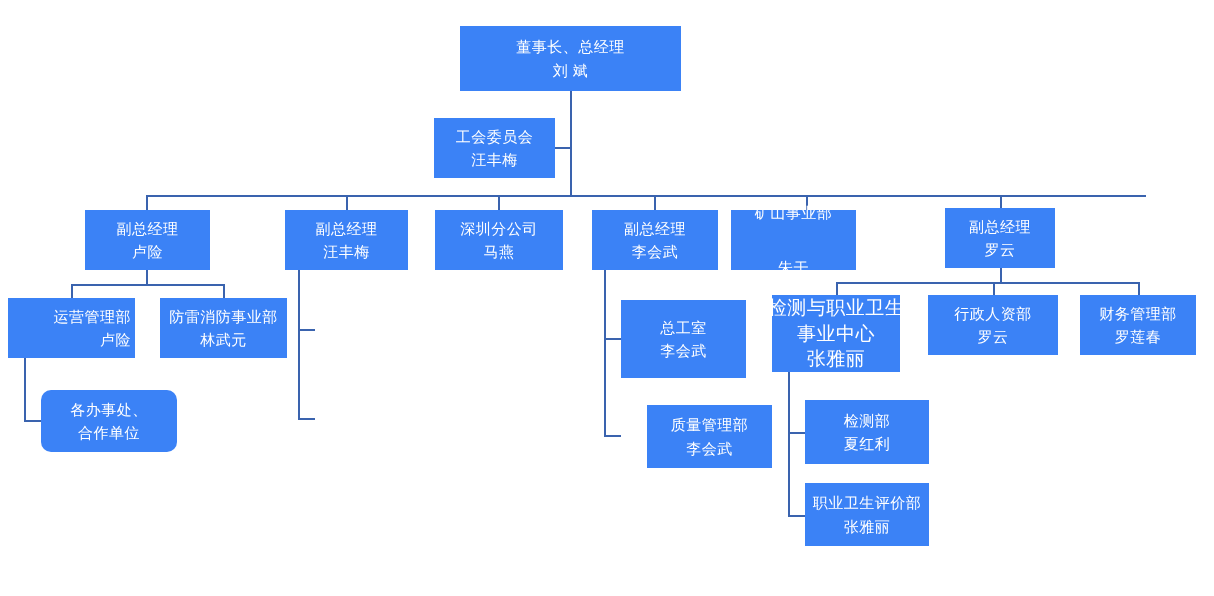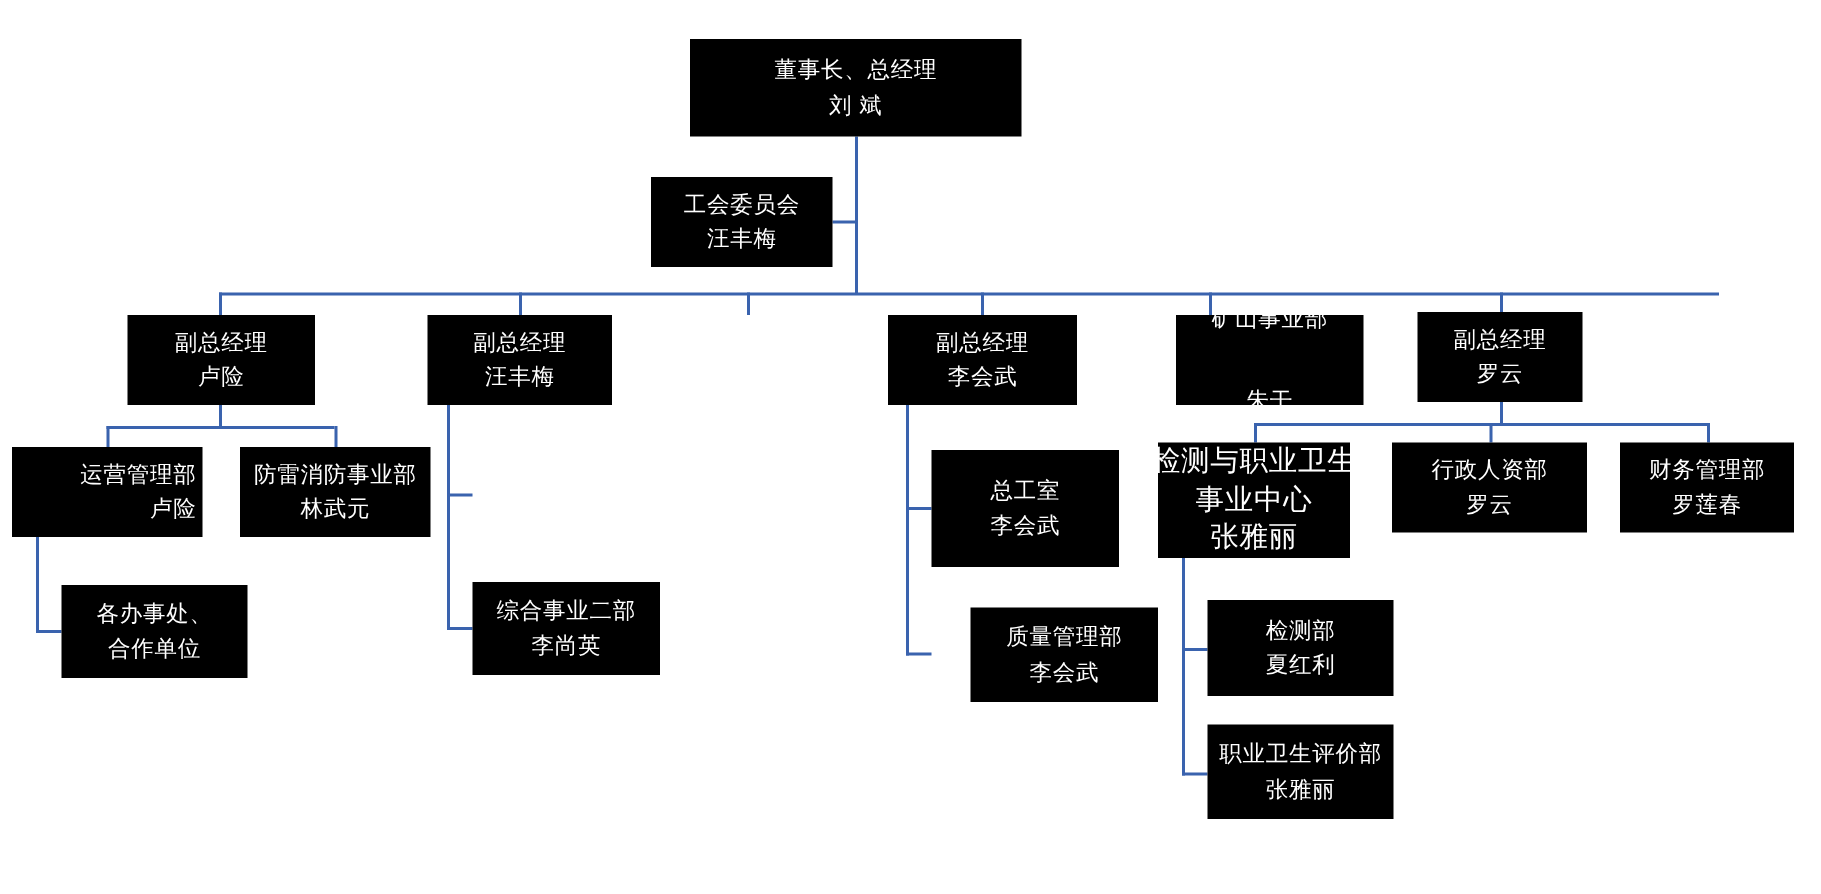--- a/index.html
+++ b/index.html
@@ -14,21 +14,21 @@
   #chart-canvas {
     position: relative;
     width: 1214px;
     height: 596px;
     background: #ffffff;
     overflow: hidden;
   }
   .node {
     position: absolute;
     box-sizing: border-box;
-    background: #000000;
+    background: #3b82f6;
     color: #ffffff;
     display: flex;
     flex-direction: column;
     align-items: center;
     justify-content: center;
     text-align: center;
     font-size: 15px;
     line-height: 1.55;
     letter-spacing: 0.5px;
     font-weight: 400;
@@ -106,56 +106,56 @@
   <div class="node" style="left:85px; top:210px; width:125px; height:60px;">
     <span class="line">副总经理</span>
     <span class="line">卢险</span>
   </div>
 
   <div class="node" style="left:285px; top:210px; width:123px; height:60px;">
     <span class="line">副总经理</span>
     <span class="line">汪丰梅</span>
   </div>
 
+  <div class="node" style="left:435px; top:210px; width:128px; height:60px;">
+    <span class="line">深圳分公司</span>
+    <span class="line">马燕</span>
+  </div>
 
   <div class="node" style="left:592px; top:210px; width:126px; height:60px;">
     <span class="line">副总经理</span>
     <span class="line">李会武</span>
   </div>
 
-  <div class="node" style="left:784px; top:210px; width:125px; height:60px;gap:32px;">
+  <div class="node" style="left:731px; top:210px; width:125px; height:60px;gap:32px;">
     <span class="line">矿山事业部</span>
     <span class="line">朱干</span>
   </div>
 
   <div class="node" style="left:945px; top:208px; width:110px; height:60px;">
     <span class="line">副总经理</span>
     <span class="line">罗云</span>
   </div>
 
   <div class="node" style="left:8px; top:298px; width:127px; height:60px;align-items:flex-end;">
     <span class="line">运营管理部</span>
     <span class="line">卢险</span>
   </div>
 
   <div class="node" style="left:160px; top:298px; width:127px; height:60px;">
     <span class="line">防雷消防事业部</span>
     <span class="line">林武元</span>
   </div>
 
-  <div class="node" style="left:41px; top:390px; width:124px; height:62px;">
+  <div class="node" style="left:41px; top:390px; width:136px; height:62px;border-radius:10px;">
     <span class="line">各办事处、</span>
     <span class="line">合作单位</span>
   </div>
 
 
-  <div class="node" style="left:315px; top:388px; width:125px; height:62px;">
-    <span class="line">综合事业二部</span>
-    <span class="line">李尚英</span>
-  </div>
 
   <div class="node" style="left:621px; top:300px; width:125px; height:78px;">
     <span class="line">总工室</span>
     <span class="line">李会武</span>
   </div>
 
   <div class="node" style="left:621px; top:405px; width:125px; height:63px;margin-left:26px;">
     <span class="line">质量管理部</span>
     <span class="line">李会武</span>
   </div>

